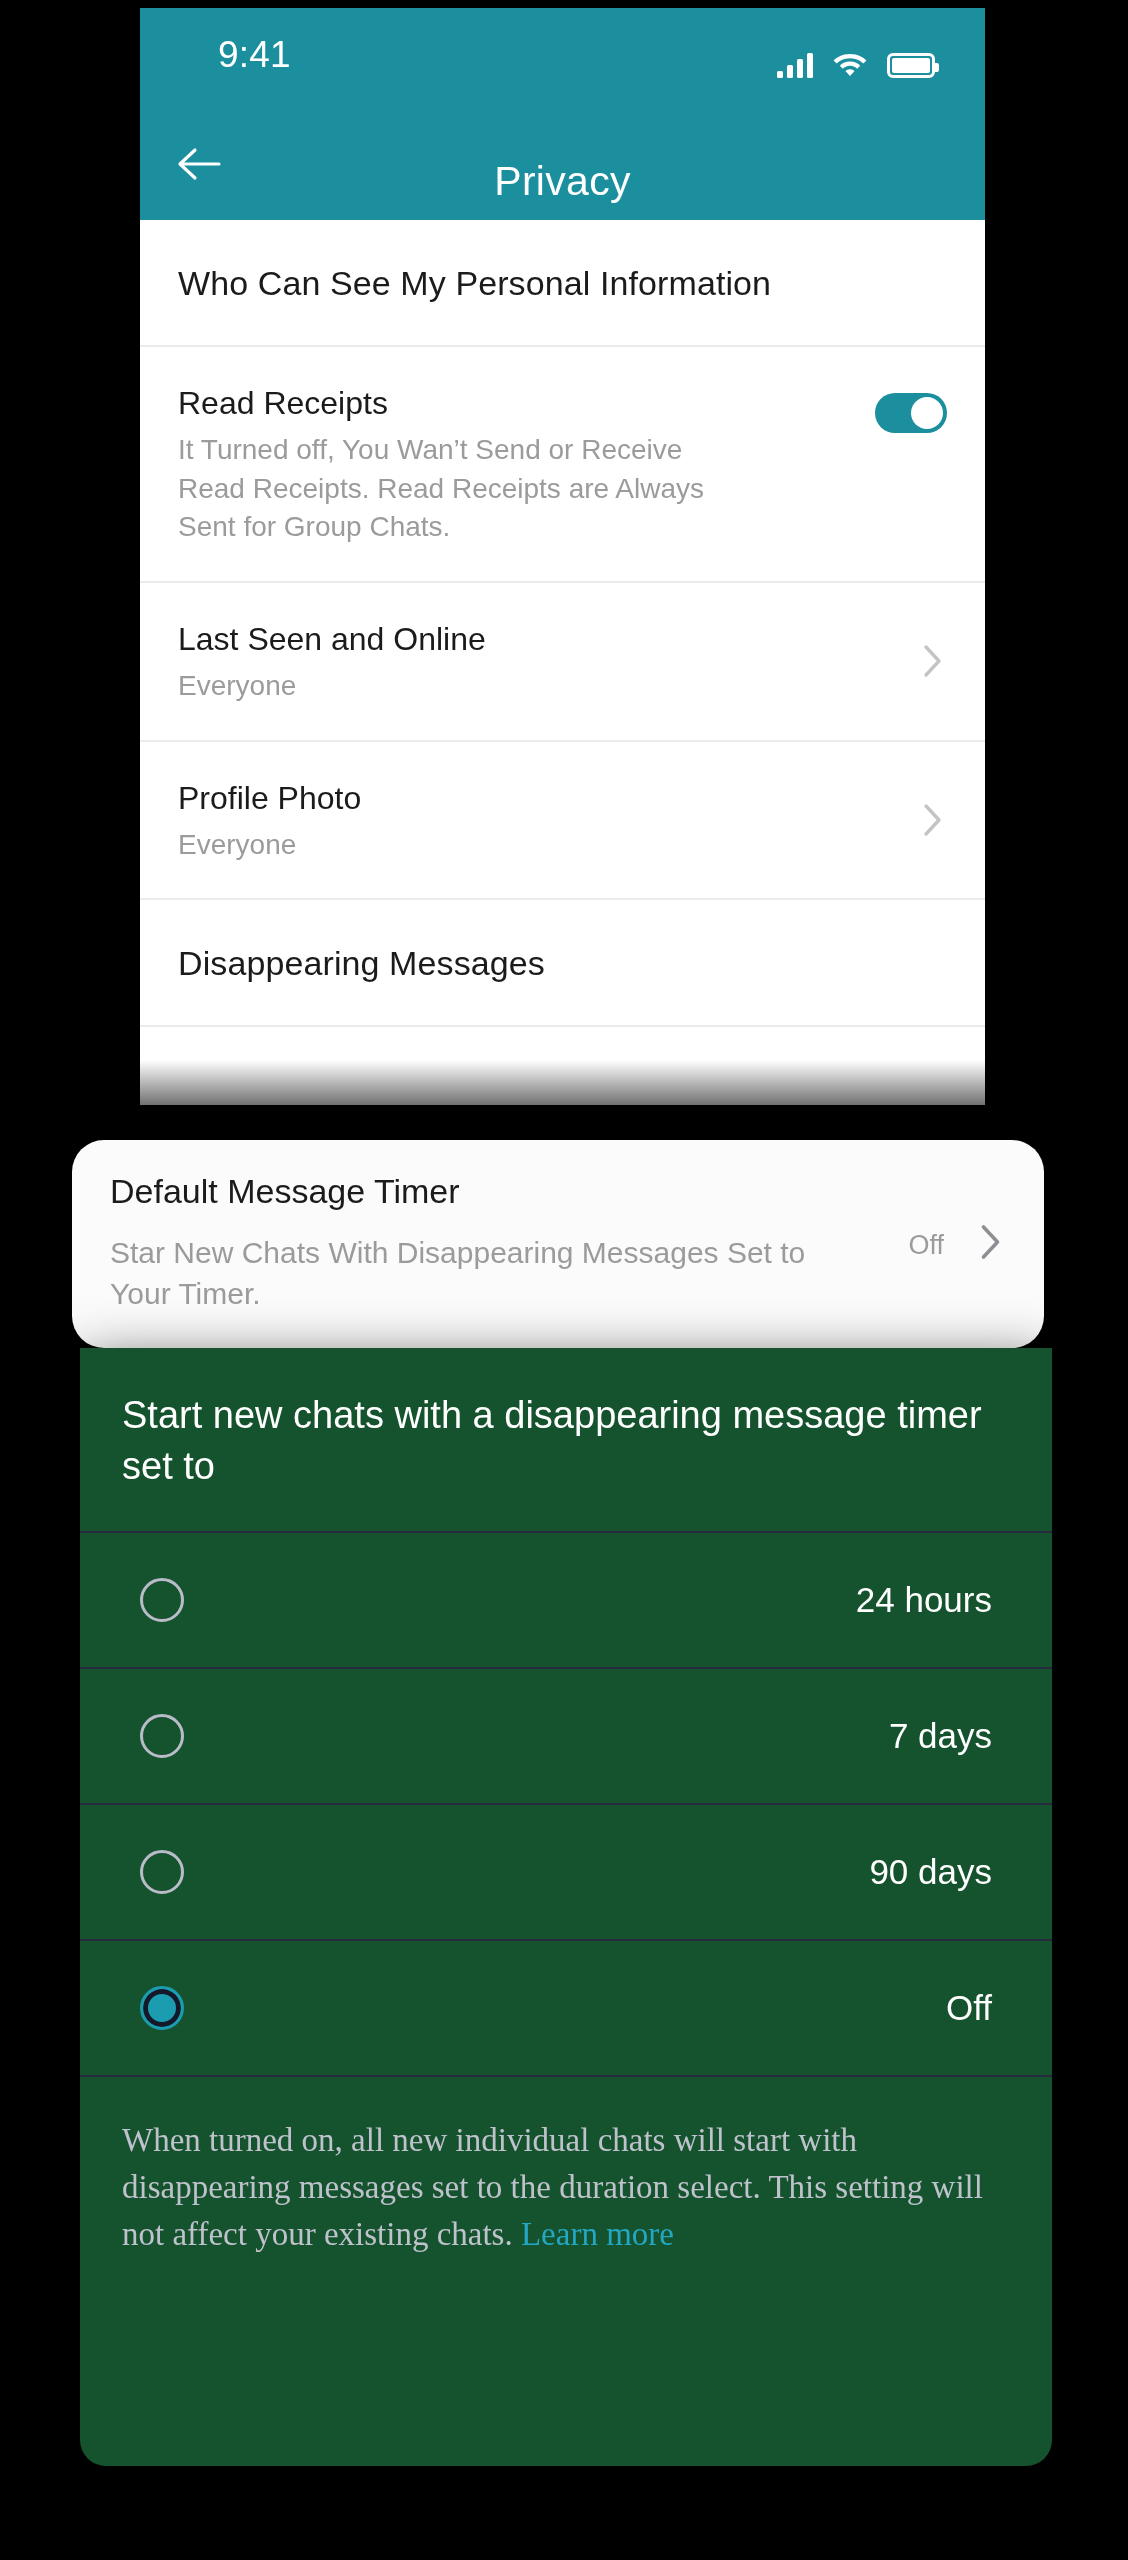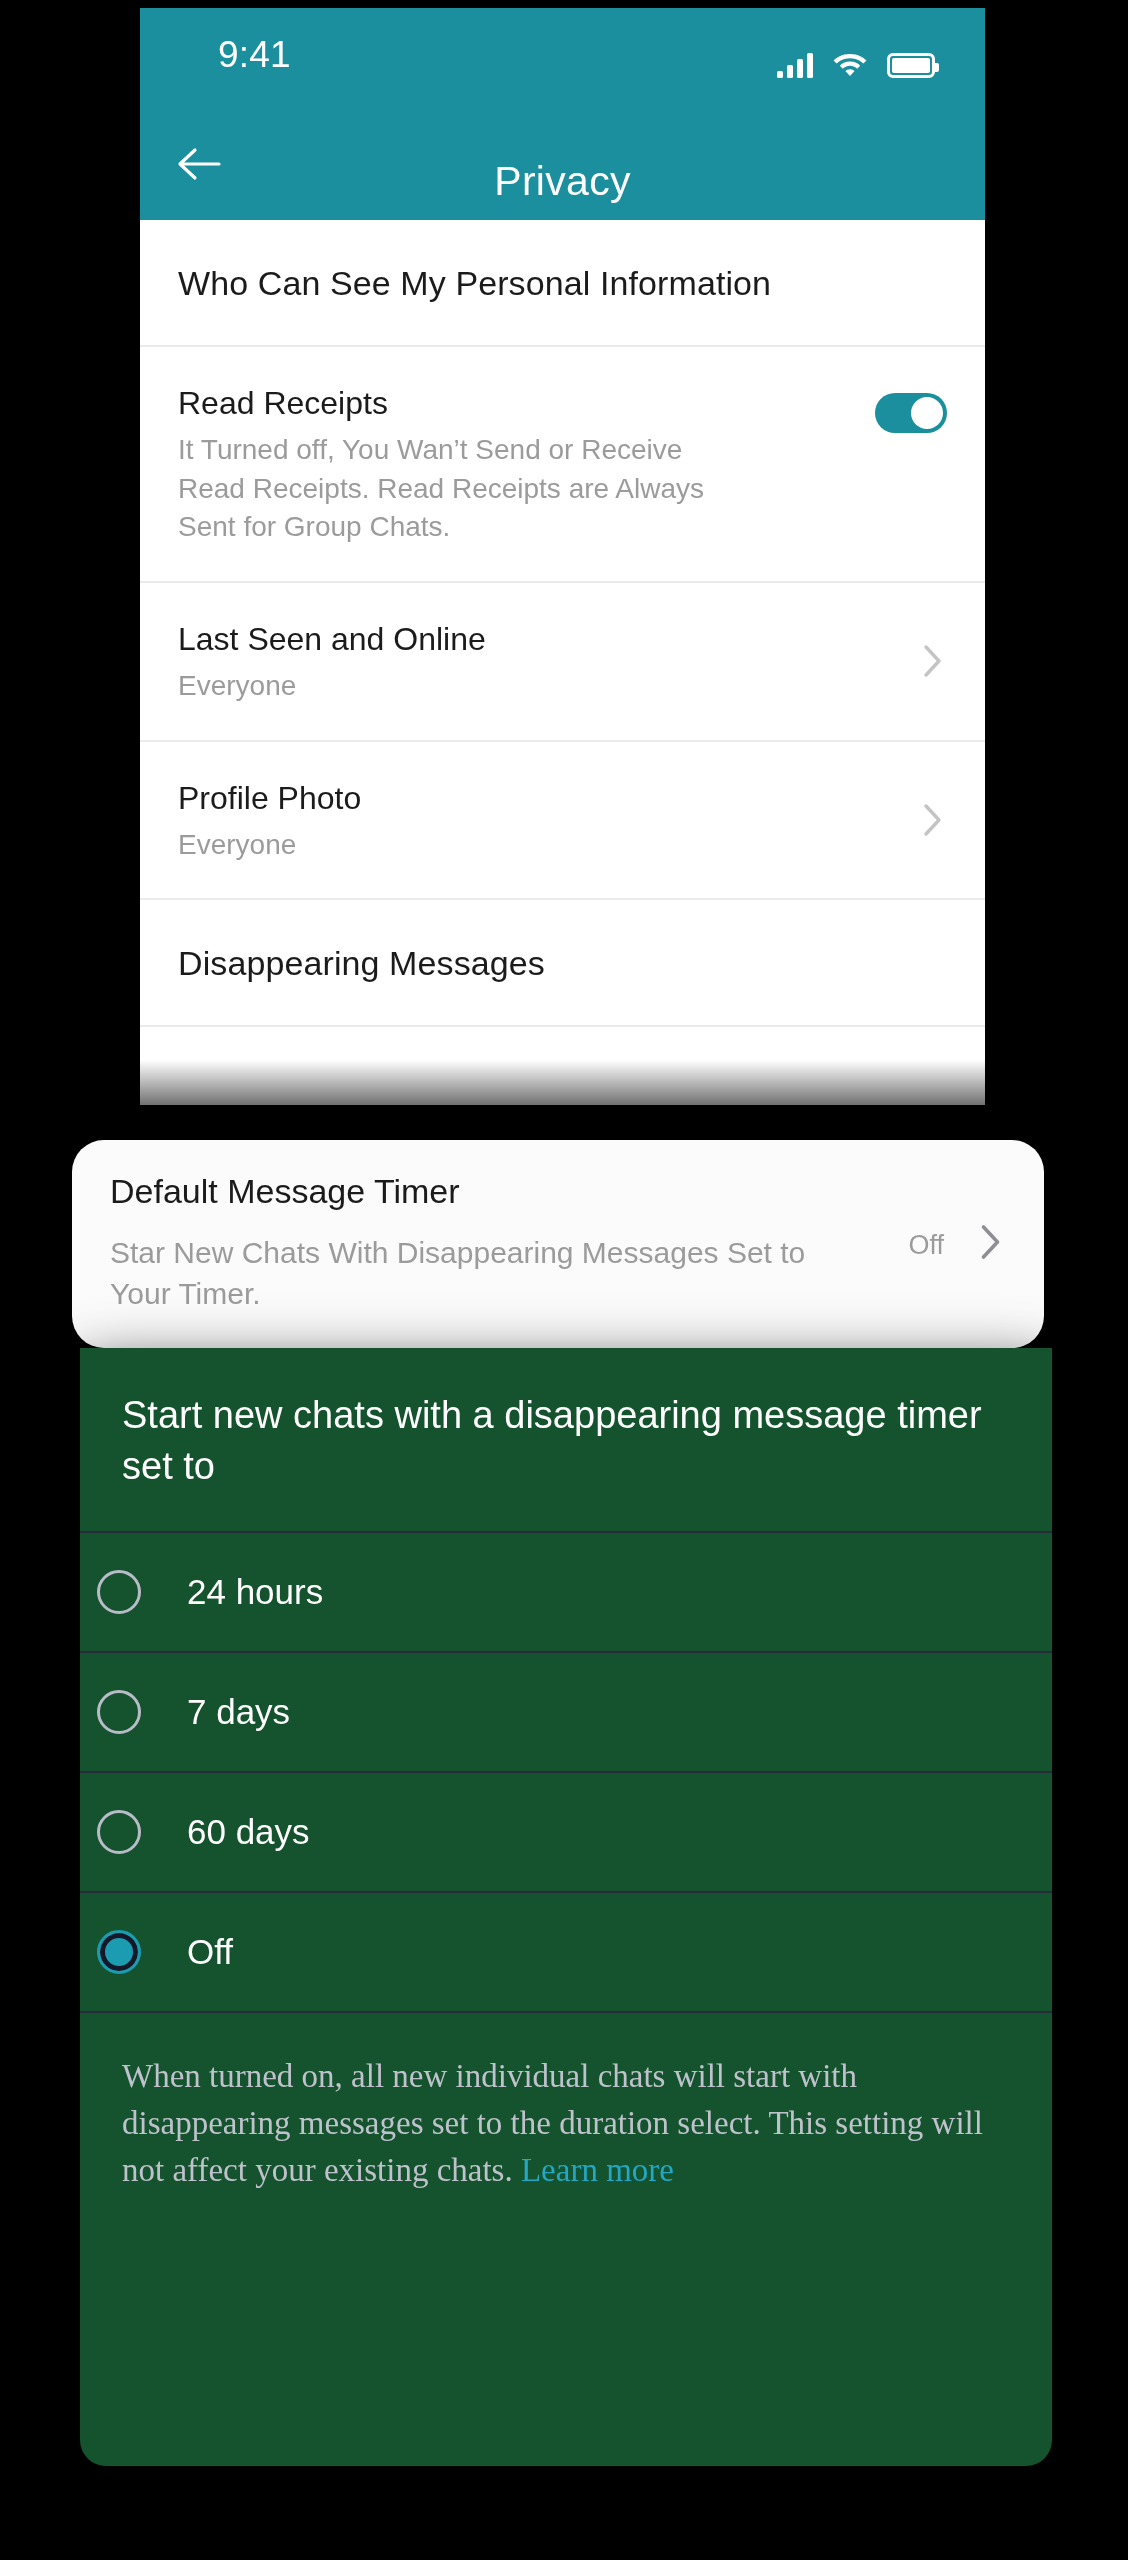--- a/index.html
+++ b/index.html
@@ -246,24 +246,25 @@
   .dialog-header {
     padding: 42px 42px 40px 42px;
     color: #ffffff;
     font-size: 38px;
     line-height: 1.33;
     border-bottom: 2px solid #272a3c;
   }
   .opt {
     display: flex;
     align-items: center;
-    height: 120px;
-    padding: 0 17px;
+    height: 136px;
+    padding: 0 60px;
     border-bottom: 2px solid #272a3c;
     box-sizing: border-box;
+    justify-content: space-between;
   }
   .radio {
     width: 44px; height: 44px;
     border-radius: 50%;
     border: 3px solid #b9bcc8;
     box-sizing: border-box;
     flex: 0 0 auto;
   }
   .radio.checked {
     border-color: #1b9cb0;
@@ -381,21 +382,21 @@
     <span class="opt-label">24 hours</span>
   </div>
 
   <div class="opt">
     <span class="radio"></span>
     <span class="opt-label">7 days</span>
   </div>
 
   <div class="opt">
     <span class="radio"></span>
-    <span class="opt-label">60 days</span>
+    <span class="opt-label">90 days</span>
   </div>
 
   <div class="opt">
     <span class="radio checked"></span>
     <span class="opt-label">Off</span>
   </div>
 
   <div class="dialog-footer">
     <span>When turned on, all new individual chats will start with disappearing messages set to the duration select. This setting will not affect your existing chats. </span><span class="learn-more">Learn more</span>
   </div>

